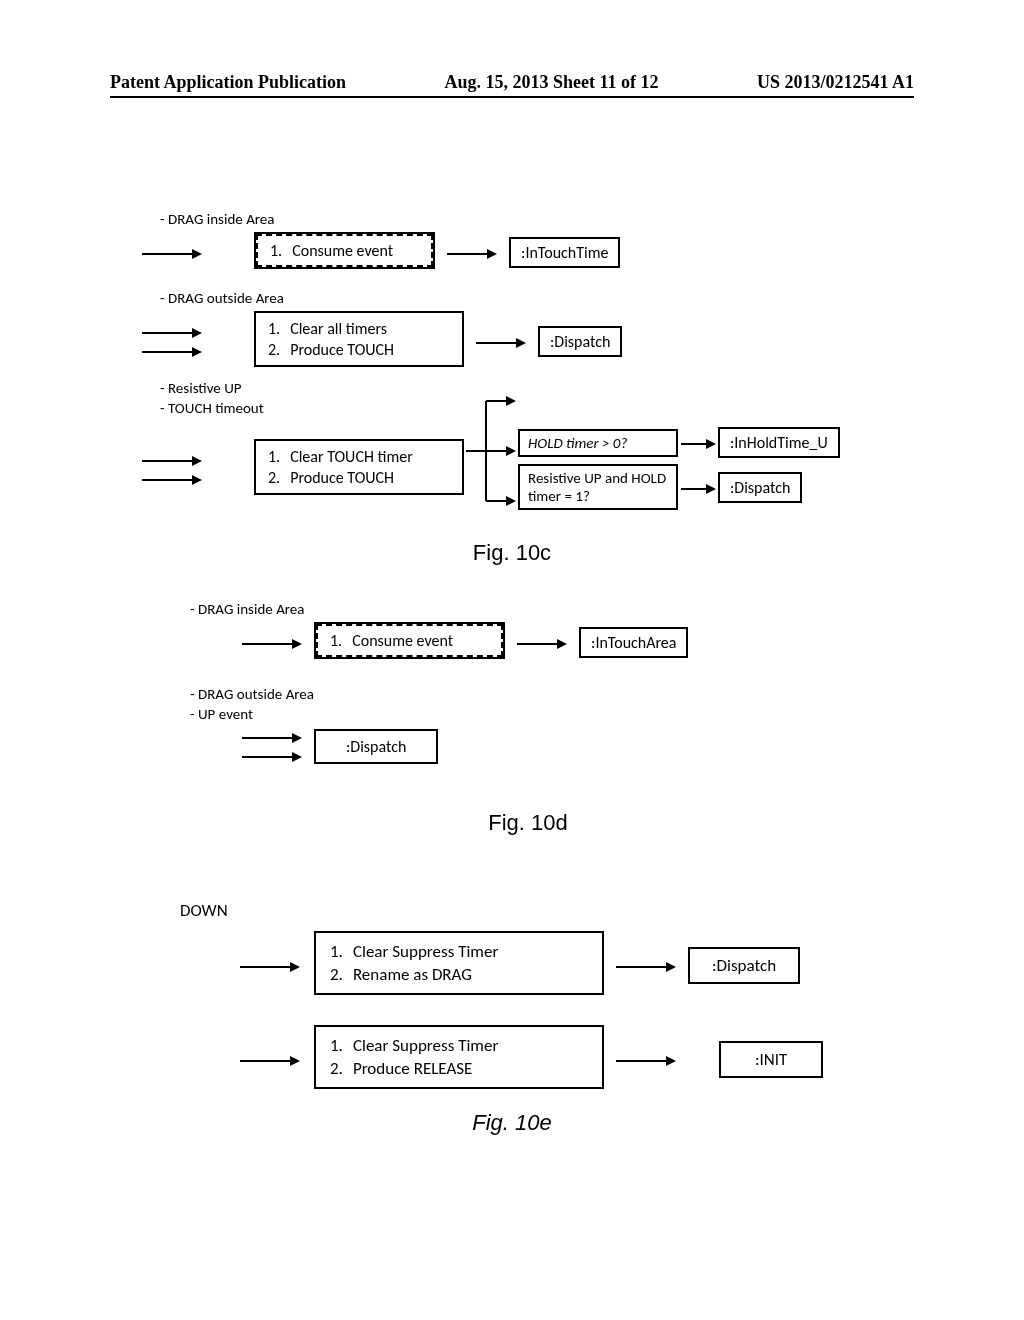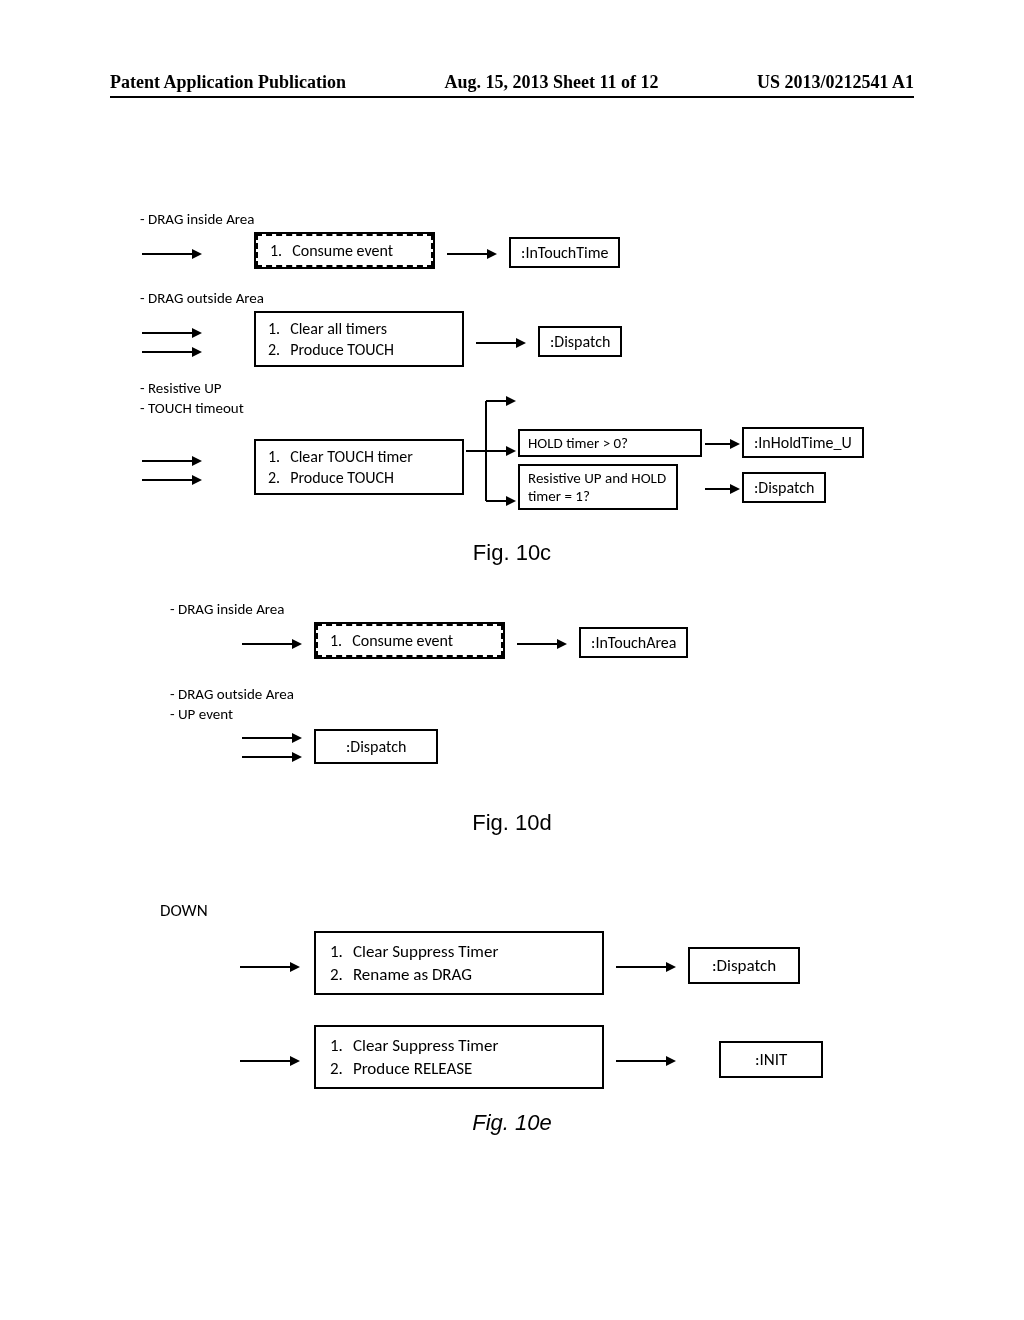--- a/index.html
+++ b/index.html
@@ -28,21 +28,21 @@
     top: 96px;
     left: 110px;
     right: 110px;
     border-top: 2px solid #000;
   }
   
   .d10c { position: absolute; top: 210px; left: 140px; right: 100px; font-family: Calibri, Arial, sans-serif; font-size: 16px; }
   .d10d { position: absolute; top: 600px; left: 140px; right: 100px; font-family: Calibri, Arial, sans-serif; font-size: 16px; }
   .d10e { position: absolute; top: 900px; left: 140px; right: 100px; font-family: Calibri, Arial, sans-serif; font-size: 16px; }
 
-  .event-label { font-size: 15px; margin-bottom: 2px; }
+  .event-label { font-size: 15px; margin-bottom: 2px; margin-left: 20px; }
 
   .proc-box {
     border: 2px solid #000;
     padding: 4px 10px;
     display: inline-block;
     background: #fff;
     font-size: 16px;
   }
   .proc-row td { padding-right: 8px; vertical-align: top; }
 
@@ -62,21 +62,21 @@
   }
 
   .fig-label {
     position: absolute;
     font-family: Arial, sans-serif;
     font-size: 22px;
     left: 50%;
     transform: translateX(-50%);
   }
   .fig-10c { top: 540px; }
-  .fig-10d { top: 810px; }
+  .fig-10d { top: 810px; margin-left: 16px; }
   .fig-10e { top: 1110px; font-style: italic; }
 
   
   .arr {
     display: inline-flex;
     align-items: center;
     vertical-align: middle;
   }
   .arr-line {
     height: 2px;
@@ -225,21 +225,21 @@
          <line x1="20" y1="60" x2="40" y2="60" stroke="#000" stroke-width="2"></line>
               <polygon points="40,55 50,60 40,65" fill="#000"></polygon>
          <line x1="20" y1="110" x2="40" y2="110" stroke="#000" stroke-width="2"></line>
               <polygon points="40,105 50,110 40,115" fill="#000"></polygon>
        </svg>
     </td>
     <td style="vertical-align:top;">
       <table style="border-collapse:separate;border-spacing:0 6px;">
         <tbody>
                 <tr>
-          <td><span class="cond-box" style="width:184px;display:inline-block;">HOLD timer &gt; 0?</span></td>
+          <td><span class="cond-box" style="width:160px;display:inline-block;font-style:italic;">HOLD timer &gt; 0?</span></td>
           <td style="width:40px;text-align:center;"><span class="arr">
                       <span class="arr-line" style="width:25px;"></span>
                       <span class="arr-head"></span>
                     </span></td>
           <td><span class="state-box">:InHoldTime_U</span></td>
         </tr>
         <tr>
           <td><span class="cond-box" style="width:160px;display:inline-block;">Resistive UP and HOLD timer = 1?</span></td>
           <td style="width:40px;text-align:center;"><span class="arr">
                       <span class="arr-line" style="width:25px;"></span>

